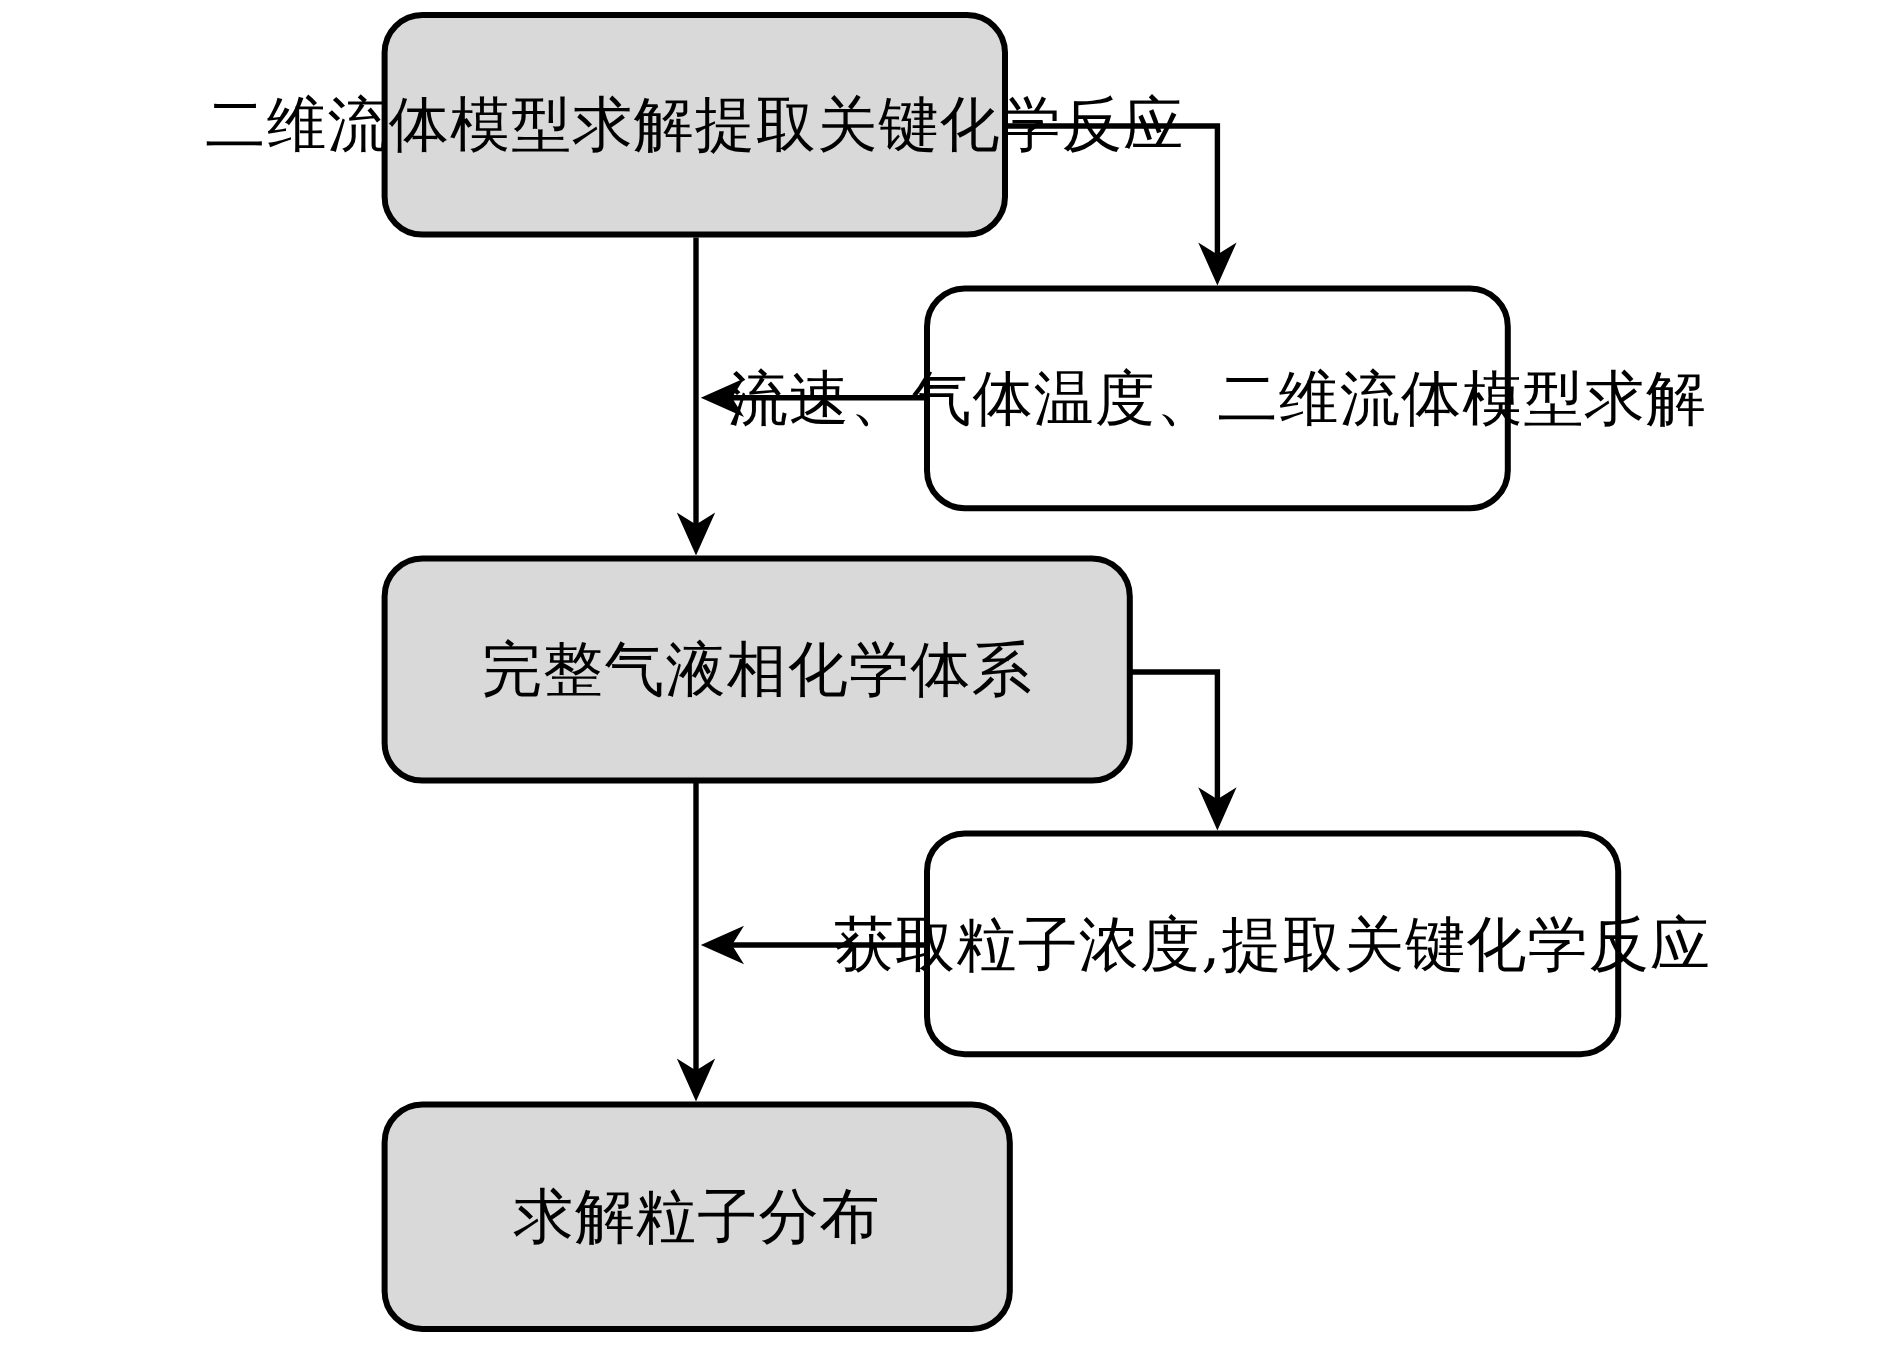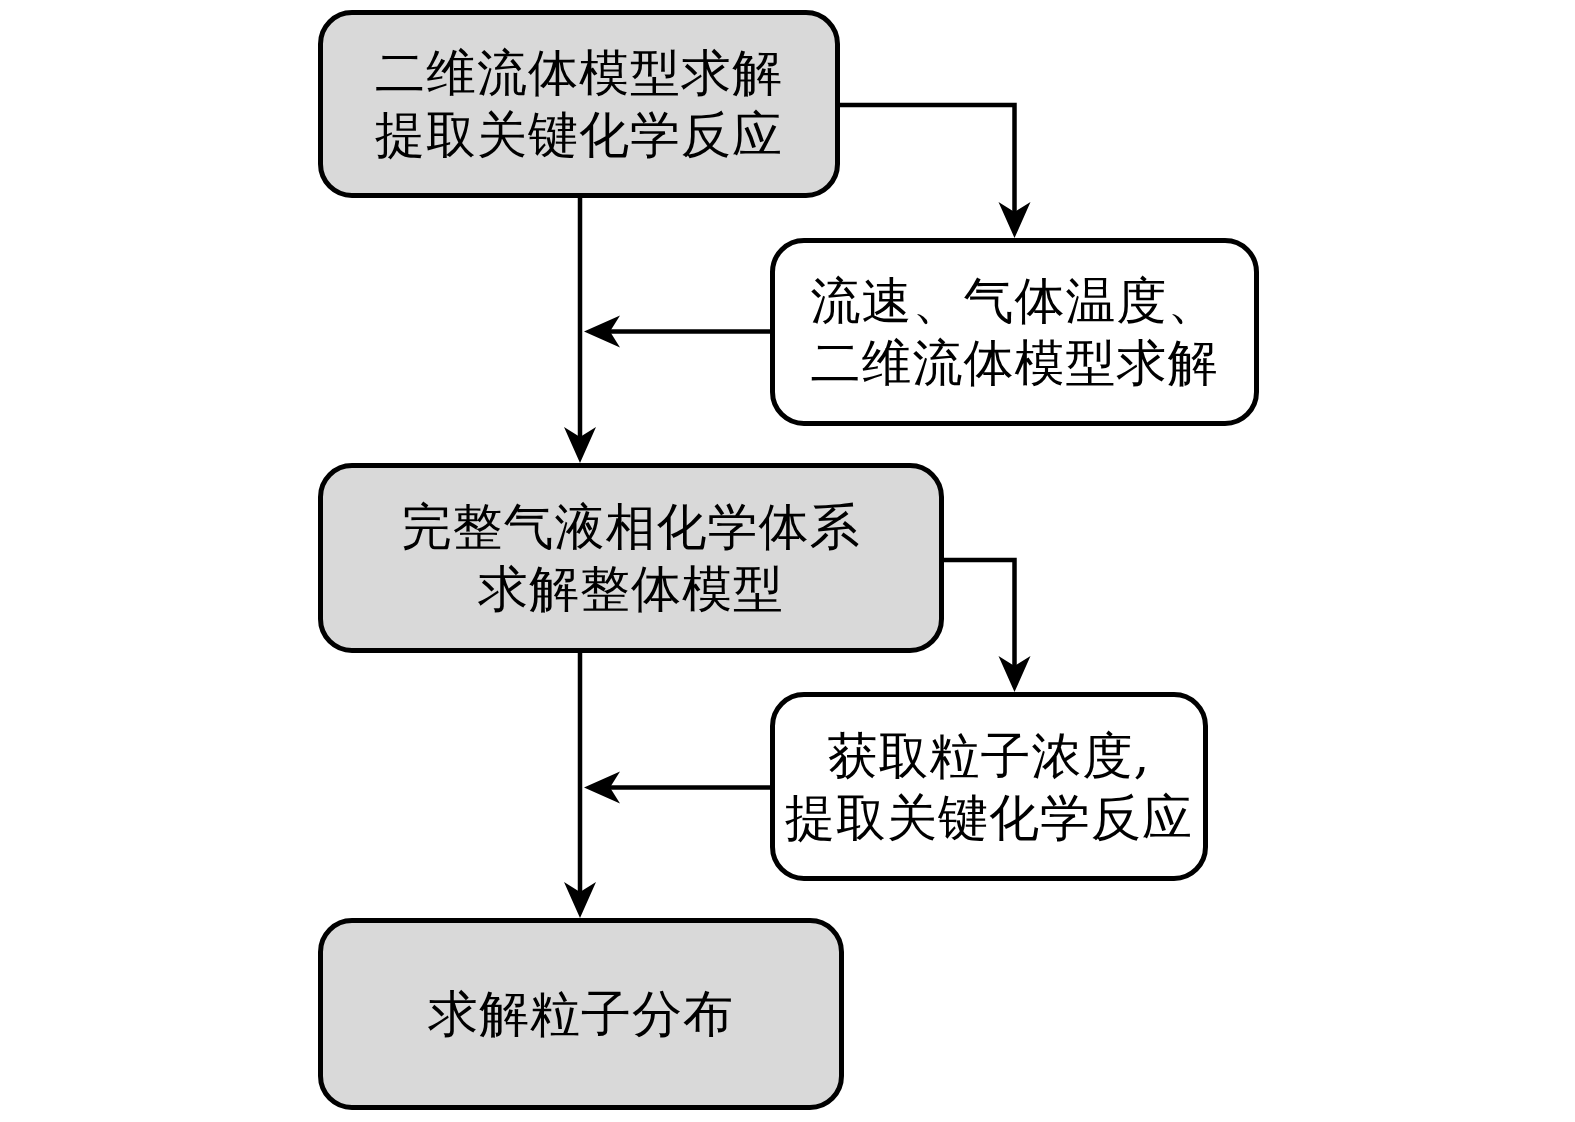--- a/index.html
+++ b/index.html
@@ -21,37 +21,37 @@
     top: 0;
     width: 1575px;
     height: 1122px;
   }
   .flow-node {
     position: absolute;
     box-sizing: border-box;
     border: 5px solid var(--line_color, #000000);
     border-radius: 34px;
     display: flex;
-    flex-direction: column;
+    flex-direction: row;
     align-items: center;
     justify-content: center;
     text-align: center;
     color: var(--text_color, #000000);
     font-size: 50px;
     line-height: 62px;
     letter-spacing: 1px;
     white-space: nowrap;
   }
   .fill-gray  { background: var(--gray_fill, #d9d9d9); }
   .fill-white { background: var(--white_fill, #ffffff); }
 
   .node-1 { left: 318px; top: 10px;  width: 522px; height: 188px; }
   .node-2 { left: 770px; top: 238px; width: 489px; height: 188px; align-items: center; }
   .node-3 { left: 318px; top: 463px; width: 626px; height: 190px; }
-  .node-4 { left: 770px; top: 692px; width: 438px; height: 189px; }
+  .node-4 { left: 770px; top: 692px; width: 581px; height: 189px; }
   .node-5 { left: 318px; top: 918px; width: 526px; height: 192px; }
 
   .connector-layer path {
     fill: none;
     stroke: var(--line_color, #000000);
     stroke-width: 4.5px;
   }
   .connector-layer polygon {
     fill: var(--line_color, #000000);
     stroke: none;
@@ -100,21 +100,20 @@
     <span>提取关键化学反应</span>
   </div>
 
   <div class="flow-node fill-white node-2">
     <span>流速、气体温度、</span>
     <span>二维流体模型求解</span>
   </div>
 
   <div class="flow-node fill-gray node-3">
     <span>完整气液相化学体系</span>
-    <span>求解整体模型</span>
   </div>
 
   <div class="flow-node fill-white node-4">
     <span>获取粒子浓度,</span>
     <span>提取关键化学反应</span>
   </div>
 
   <div class="flow-node fill-gray node-5">
     <span>求解粒子分布</span>
   </div>

